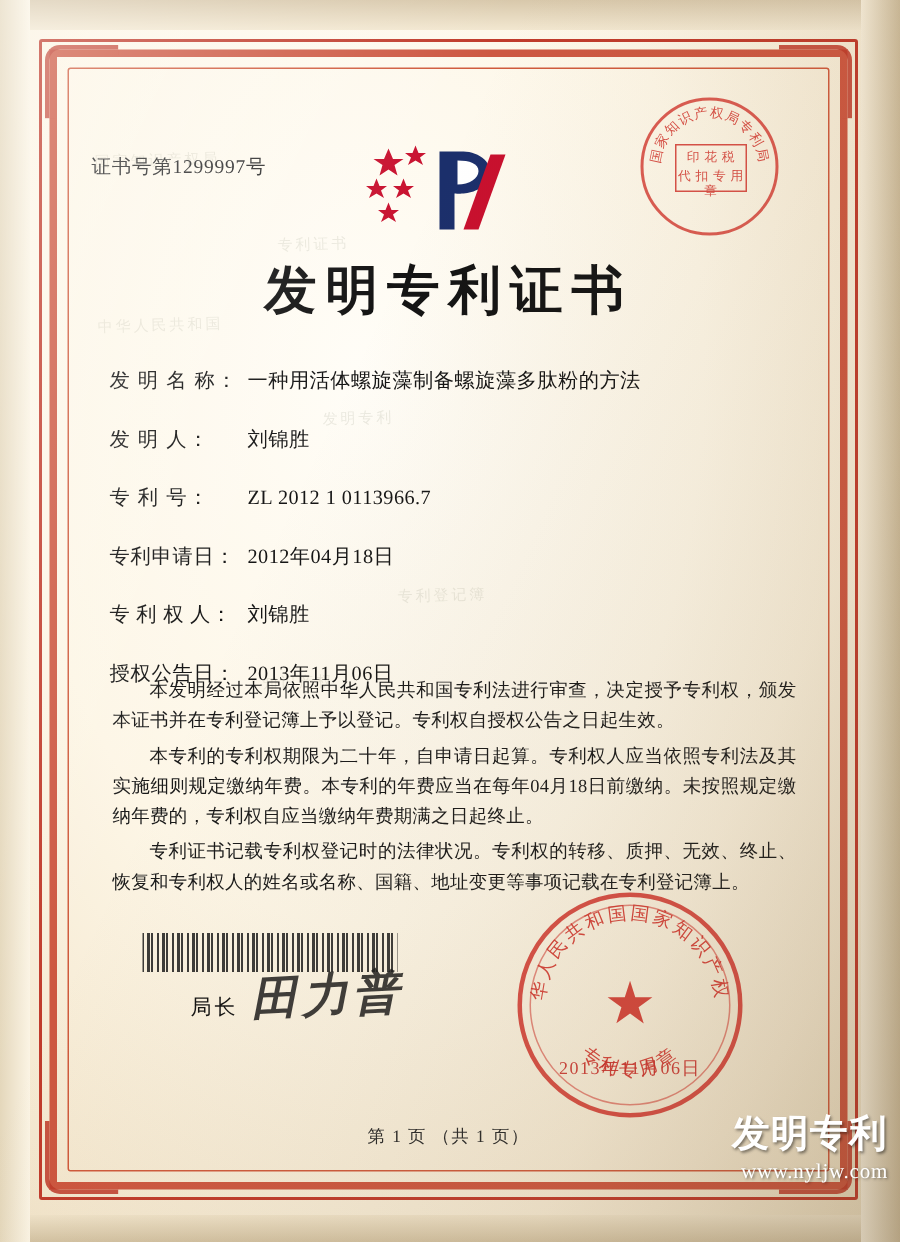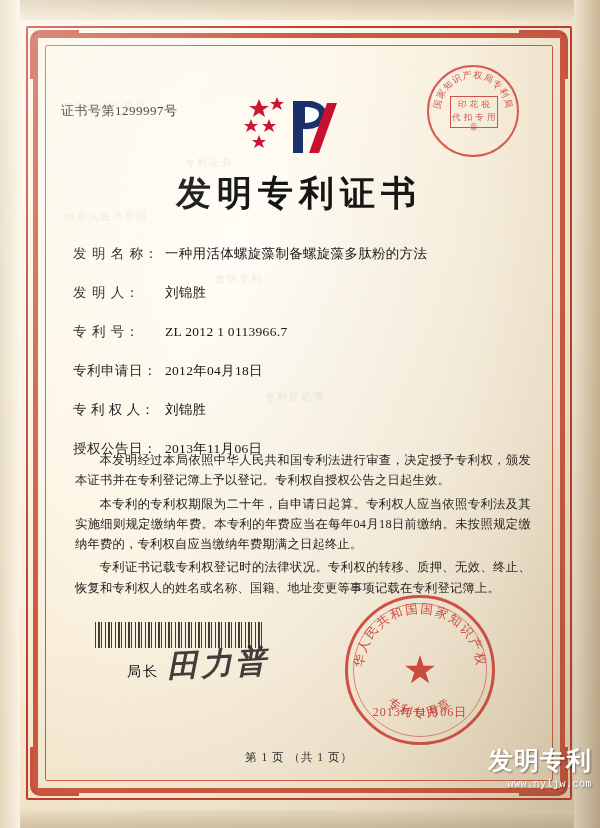--- a/index.html
+++ b/index.html
@@ -299,25 +299,25 @@
   .site-mark .cn {
     font-size: 25px;
     font-weight: bold;
     color: #ffffff;
     letter-spacing: 1px;
     text-shadow: 1px 1px 2px rgba(0,0,0,.45);
     font-family: "DejaVu Sans", "Liberation Sans", sans-serif;
   }
   .site-mark .url {
     margin-top: 2px;
-    font-size: 10px;
+    font-size: 14px;
     color: #ffffff;
     letter-spacing: .5px;
     text-shadow: 1px 1px 2px rgba(0,0,0,.45);
-    font-family: Liberation Mono, monospace;
+    font-family: Liberation Serif, serif;
   }
 </style>
 </head>
 <body>
 
 <div id="page">
 
   <div class="edge-top"></div>
   <div class="edge-bottom"></div>
   <div class="edge-left"></div>

